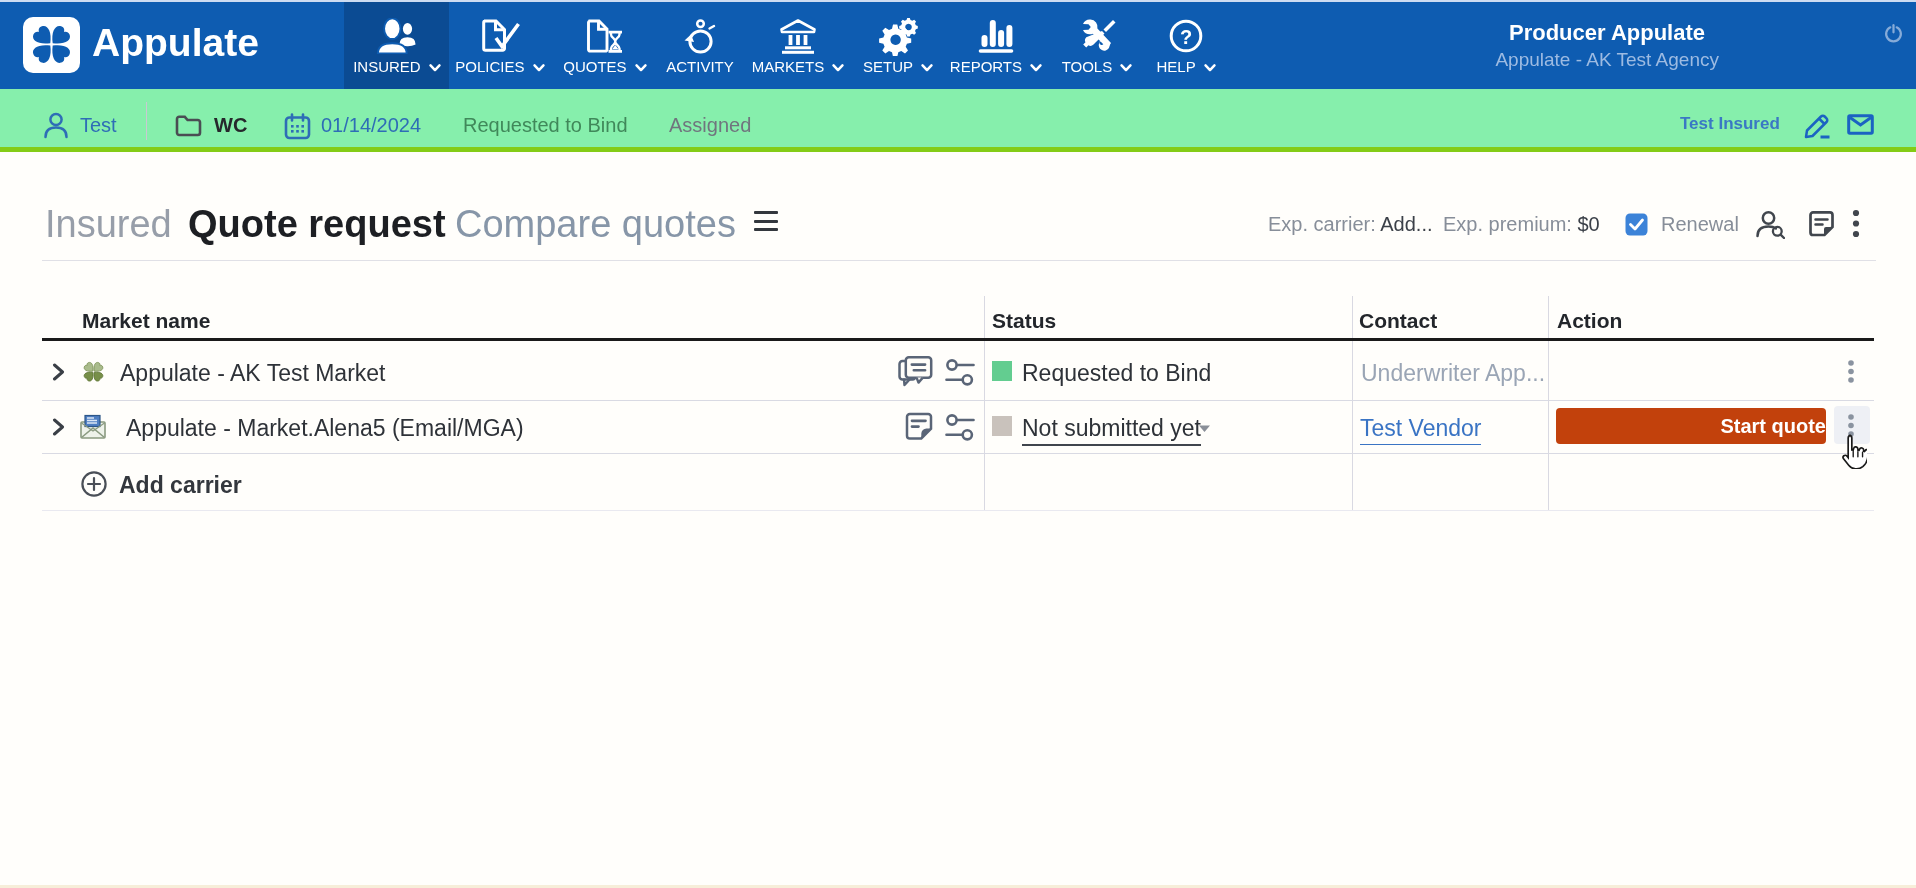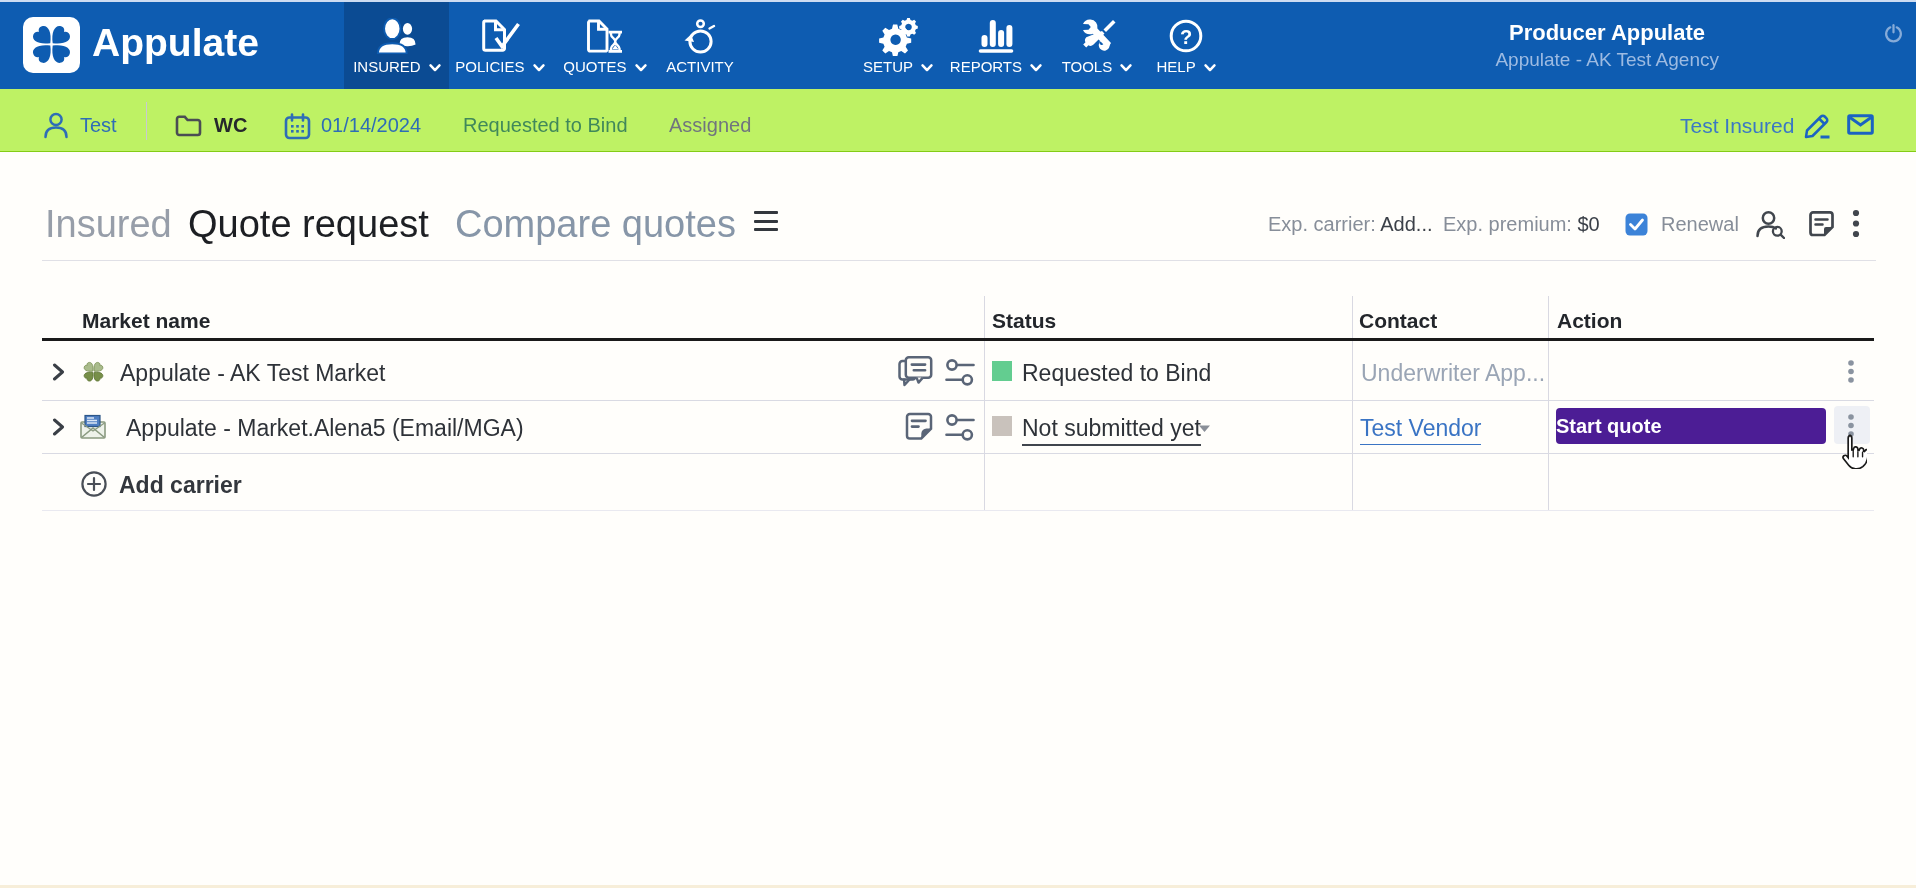--- a/index.html
+++ b/index.html
@@ -14,21 +14,21 @@
   #logobox { left:23px; top:17px; width:57px; height:56px; background:#fff; border-radius:10px; }
   #brand { left:92px; top:21px; color:#fff; font-size:39px; font-weight:bold; letter-spacing:0px; }
   .navitem { position:absolute; top:0; height:89px; text-align:center; color:#fff; }
   .navlab { position:absolute; top:58px; width:100%; text-align:center; font-size:15px; color:#fff; white-space:nowrap; }
   .navico { position:absolute; top:18px; left:50%; transform:translateX(-50%); }
   .caret { display:inline-block; margin-left:4px; }
   .pa-name { position:absolute; top:20px; right:47px; color:#fff; font-size:22px; font-weight:bold; white-space:nowrap; }
   .pa-sub  { position:absolute; top:49px; right:33px; color:#9dbbe2; font-size:19px; white-space:nowrap; }
 
   
-  #toolbar { left:0; top:89px; width:1916px; height:63px; background:#bef264; border-bottom:1px solid #84cc16; }
+  #toolbar { left:0; top:89px; width:1916px; height:63px; background:#86efac; border-bottom:5px solid #84cc16; }
   .tb-text { position:absolute; top:26px; line-height:1; font-size:20px; white-space:nowrap; }
 
   
   .bigtab { position:absolute; top:203px; font-size:38px; white-space:nowrap; }
   #tabsep { left:42px; top:260px; width:1834px; height:1px; background:#e0e0e6; }
   .meta { position:absolute; top:213px; font-size:20px; white-space:nowrap; }
 
   
   #tbl { left:42px; top:296px; width:1832px; height:215px; }
   .vline { position:absolute; top:0; width:1px; height:215px; background:#d9d9e2; }
@@ -98,20 +98,31 @@
   <div class="navitem" style="left:635px;width:130px;">
     <span class="navico"><svg width="40" height="37" viewBox="0 0 40 37">
       <circle cx="20.5" cy="5.8" r="3.3" fill="none" stroke="#fff" stroke-width="2.5"></circle>
       <path d="M29.5 10.5 l4.5 -2.5" stroke="#fff" stroke-width="2.4" stroke-linecap="round"></path>
       <circle cx="20.5" cy="23.5" r="10.6" fill="none" stroke="#fff" stroke-width="3"></circle>
       <path d="M20.5 15.6 a7.9 7.9 0 0 1 0 15.8 a5.2 5.2 0 0 0 0 -15.8 z" fill="#fff"></path>
       <path d="M4.5 22.5 l6.5 -6 l3 7.5 z" fill="#fff"></path>
     </svg></span>
     <div class="navlab">ACTIVITY</div>
   </div>
+  <div class="navitem" style="left:733px;width:130px;">
+    <span class="navico"><svg width="40" height="36" viewBox="0 0 40 36">
+      <path d="M3.5 11.5 L20 2.5 L36.5 11.5 l-0.5 2.5 h-32 z" fill="none" stroke="#fff" stroke-width="2.6" stroke-linejoin="round"></path>
+      <path d="M12.5 17 v10 M20 17 v10 M27.5 17 v10" stroke="#fff" stroke-width="3.8"></path>
+      <path d="M7 29.8 h26" stroke="#fff" stroke-width="3"></path>
+      <path d="M4 34.3 h32" stroke="#fff" stroke-width="3"></path>
+    </svg></span>
+    <div class="navlab">MARKETS <svg class="caret" width="12" height="8" viewBox="0 0 13 9">
+          <path d="M1.5 1.5 L6.5 6.8 L11.5 1.5" fill="none" stroke="#fff" stroke-width="2.8" stroke-linecap="round" stroke-linejoin="round"></path>
+        </svg></div>
+  </div>
   <div class="navitem" style="left:833px;width:130px;">
     <span class="navico"><svg width="40" height="38" viewBox="0 0 40 38">
       <g fill="#fff">
         <path d="M14 10.8 l1 -4.3 4.3 0 1 4.3 3 1.2 3.7 -2.3 3 3 -2.3 3.7 1.2 3 4.3 1 0 4.3 -4.3 1 -1.2 3 2.3 3.7 -3 3 -3.7 -2.3 -3 1.2 -1 4.3 -4.3 0 -1 -4.3 -3 -1.2 -3.7 2.3 -3 -3 2.3 -3.7 -1.2 -3 -4.3 -1 0 -4.3 4.3 -1 1.2 -3 -2.3 -3.7 3 -3 3.7 2.3 z M17.6 16.6 a5.2 5.2 0 1 0 0.01 0 z"></path>
         <path d="M28.5 2 l0.7 -2 h2.6 l0.7 2 1.8 0.8 1.9 -1 1.8 1.8 -1 1.9 0.8 1.8 2 0.7 v2.6 l-2 0.7 -0.8 1.8 1 1.9 -1.8 1.8 -1.9 -1 -1.8 0.8 -0.7 2 h-2.6 l-0.7 -2 -1.8 -0.8 -1.9 1 -1.8 -1.8 1 -1.9 -0.8 -1.8 -2 -0.7 v-2.6 l2 -0.7 0.8 -1.8 -1 -1.9 1.8 -1.8 1.9 1 z M30.5 5.7 a3.3 3.3 0 1 0 0.01 0 z"></path>
       </g>
     </svg></span>
     <div class="navlab">SETUP <svg class="caret" width="12" height="8" viewBox="0 0 13 9">
           <path d="M1.5 1.5 L6.5 6.8 L11.5 1.5" fill="none" stroke="#fff" stroke-width="2.8" stroke-linecap="round" stroke-linejoin="round"></path>
         </svg></div>
@@ -179,34 +190,34 @@
           <rect x="12.2" y="12" width="2.6" height="2.6"></rect>
           <rect x="17.4" y="12" width="2.6" height="2.6"></rect>
         <rect x="7" y="17" width="2.6" height="2.6"></rect>
           <rect x="12.2" y="17" width="2.6" height="2.6"></rect>
           <rect x="17.4" y="17" width="2.6" height="2.6"></rect>
       </g>
     </svg>
     <div class="tb-text" style="left:321px;color:#2e6db6;">01/14/2024</div>
     <div class="tb-text" style="left:463px;color:#40885a;">Requested to Bind</div>
     <div class="tb-text" style="left:669px;color:#70757e;">Assigned</div>
-    <div class="tb-text" style="left:1680px;color:#3a78c4;font-size:21px;">Test Insured</div>
+    <div class="tb-text" style="left:1680px;color:#3a78c4;font-size:17px;font-weight:bold;">Test Insured</div>
     <svg class="abs" style="left:1804px;top:22px;" width="28" height="28" viewBox="0 0 28 28">
       <path d="M3 19.5 L17 5.5 a2.6 2.6 0 0 1 3.7 0 l1.8 1.8 a2.6 2.6 0 0 1 0 3.7 L8.5 25 L2 26 z" fill="none" stroke="#1b63c2" stroke-width="2.5" stroke-linejoin="round"></path>
       <path d="M15 7.5 l5.5 5.5" stroke="#1b63c2" stroke-width="2.5"></path>
       <path d="M16.5 26 h9" stroke="#1b63c2" stroke-width="3"></path>
     </svg>
     <svg class="abs" style="left:1847px;top:25px;" width="27" height="21" viewBox="0 0 27 21">
       <rect x="1.7" y="1.7" width="23.6" height="17.6" rx="1.2" fill="none" stroke="#1b63c2" stroke-width="3"></rect>
       <path d="M3 3.5 L13.5 11 L24 3.5" fill="none" stroke="#1b63c2" stroke-width="3"></path>
     </svg>
   </div>
 
   <div class="bigtab" style="left:45px;color:#979ea9;">Insured</div>
-  <div class="bigtab" style="left:188px;color:#1d1f23;">Quote request</div>
+  <div class="bigtab" style="left:188px;color:#1d1f23;font-weight:bold;">Quote request</div>
   <div class="bigtab" style="left:455px;color:#8796a8;">Compare quotes</div>
   <div class="abs" style="left:754px;top:211px;width:24px;">
     <div style="height:3px;background:#33373d;margin-bottom:5.5px;border-radius:1px;"></div>
     <div style="height:3px;background:#33373d;margin-bottom:5.5px;border-radius:1px;"></div>
     <div style="height:3px;background:#33373d;border-radius:1px;"></div>
   </div>
   <div class="meta" style="left:1268px;color:#878e99;">Exp. carrier: <span style="color:#3b4048;">Add...</span></div>
   <div class="meta" style="left:1443px;color:#878e99;">Exp. premium: <span style="color:#3b4048;">$0</span></div>
   <svg class="abs" style="left:1625px;top:213px;" width="23" height="23" viewBox="0 0 23 23">
     <rect x="0.5" y="0.5" width="22" height="22" rx="4.5" fill="#3c83d8"></rect>
@@ -301,21 +312,21 @@
       <path d="M12.4 7 H28.5" stroke="#5a6577" stroke-width="2.6" stroke-linecap="round"></path>
       <path d="M1.5 21.8 H17" stroke="#5a6577" stroke-width="2.6" stroke-linecap="round"></path>
       <circle cx="22.3" cy="21.8" r="4.6" fill="none" stroke="#5a6577" stroke-width="2.6"></circle>
     </svg>
     <div class="abs" style="left:950px;top:120px;width:20px;height:20px;background:#c9c2bc;"></div>
     <div class="cell" style="left:980px;top:119px;"><span style="display:inline-block;border-bottom:2px solid #40454d;padding-bottom:2px;">Not submitted yet</span></div>
     <svg class="abs" style="left:1156px;top:128px;" width="13" height="9" viewBox="0 0 13 9">
         <path d="M1 1.5 h11 L6.5 8 z" fill="#8a8f98"></path>
       </svg>
     <div class="cell" style="left:1318px;top:119px;color:#3a74c4;"><span style="display:inline-block;border-bottom:1px solid #3a74c4;padding-bottom:2px;">Test Vendor</span></div>
-    <div class="abs" style="left:1514px;top:112px;width:270px;height:36px;background:#4c1d95;border-radius:4px;color:#fff;font-size:20px;font-weight:bold;text-align:left;line-height:36px;">Start quote</div>
+    <div class="abs" style="left:1514px;top:112px;width:270px;height:36px;background:#c2410c;border-radius:4px;color:#fff;font-size:20px;font-weight:bold;text-align:right;line-height:36px;">Start quote</div>
     <div class="abs" style="left:1792px;top:110px;width:36px;height:38px;background:#eef0f5;border-radius:4px;"></div>
     <svg class="abs" style="left:1805px;top:118px;" width="8" height="23" viewBox="0 0 8 23">
       <circle cx="4" cy="3" r="2.8" fill="#8a93a0"></circle>
         <circle cx="4" cy="11.5" r="2.8" fill="#8a93a0"></circle>
         <circle cx="4" cy="20" r="2.8" fill="#8a93a0"></circle>
     </svg>
 
     <svg class="abs" style="left:39px;top:175px;" width="26" height="26" viewBox="0 0 26 26">
       <circle cx="13" cy="13" r="11.6" fill="none" stroke="#4a4f57" stroke-width="2.2"></circle>
       <path d="M13 7 v12 M7 13 h12" stroke="#4a4f57" stroke-width="2.2" stroke-linecap="round"></path>

